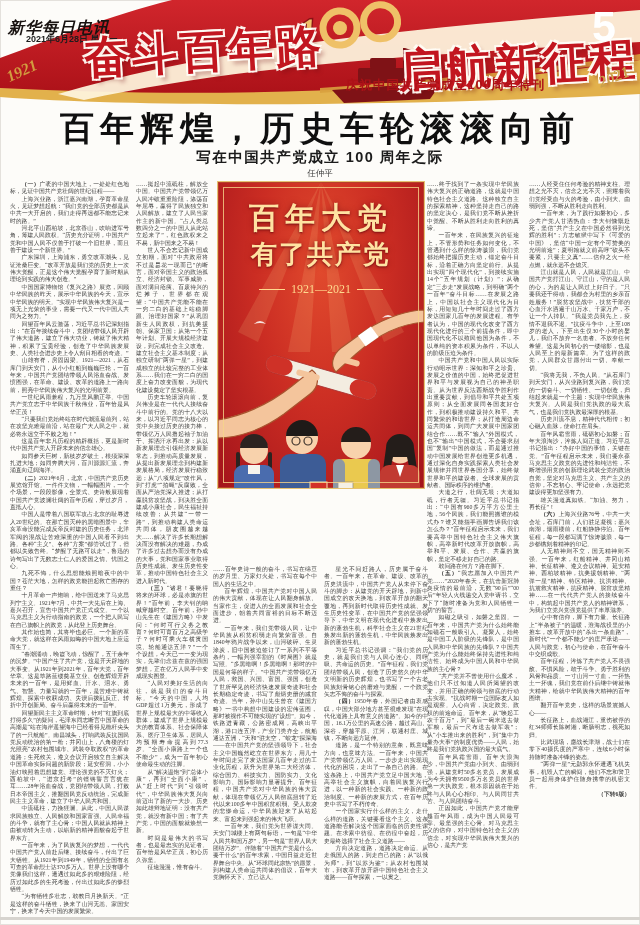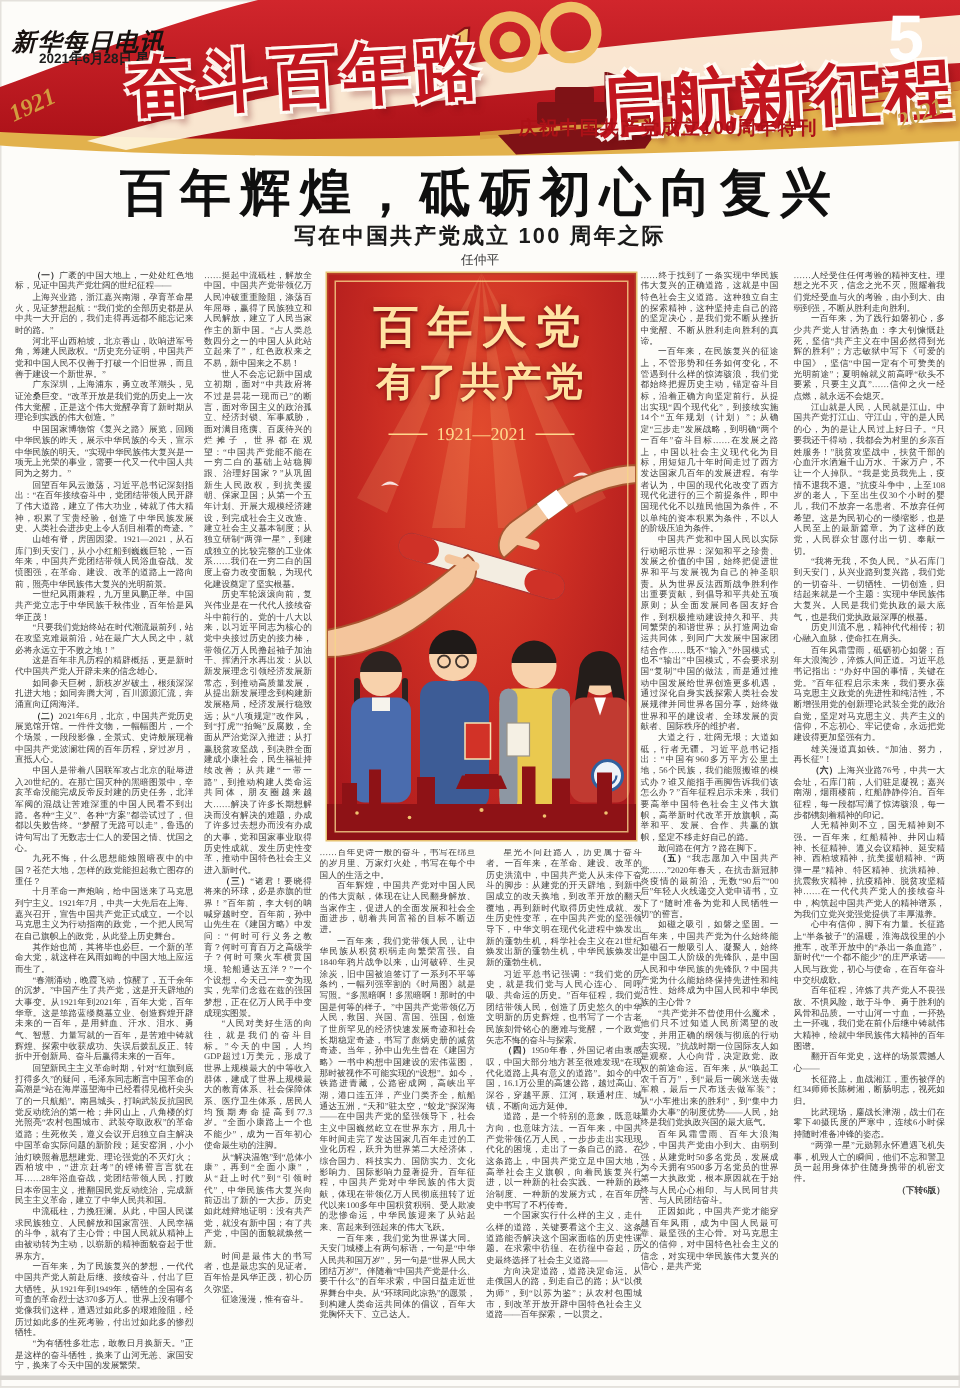--- a/index.html
+++ b/index.html
@@ -37,21 +37,21 @@
   .col .para{margin:0;text-indent:2em;}
   .col .para.cont{text-indent:0;}
   .col .para b{color:#1f1f1f;}
   #col1{left:10px;width:119px;}
   #col2{left:136px;width:72px;}
   #col3a{left:213px;top:566px;height:350px;width:104px;}
   #col3b{left:324px;top:566px;height:350px;width:104px;}
   #col4{left:427px;width:92px;}
   #col5{left:529px;width:101px;}
   
-  .poster{position:absolute;left:218px;top:182px;width:206px;height:378px;margin:0;overflow:hidden;
+  .poster{position:absolute;left:218px;top:182px;width:206px;height:306px;margin:0;overflow:hidden;
         background:radial-gradient(ellipse at 50% 28%, #e14a2d 0%, #cb2d23 45%, #a3141b 100%);
         box-shadow:inset 0 0 0 1px #b8402b, 0 0 0 1px #e6c171;}
   .poster-frame{position:absolute;inset:5px;border:1px solid rgba(246,212,138,.8);pointer-events:none;}
   .poster-title{position:absolute;left:0;width:100%;text-align:center;margin:0;
         font-family:"Liberation Serif",serif;font-weight:900;color:#ffe3a2;
         text-shadow:0 1px 2px #7d0f12,0 0 6px rgba(125,15,18,.6);}
   .pt1{top:16px;font-size:30px;letter-spacing:6px;}
   .pt2{top:55px;font-size:26px;letter-spacing:2px;}
   .poster-years{position:absolute;top:100px;left:0;width:100%;display:flex;align-items:center;
         justify-content:center;gap:6px;color:#ffd98e;font-size:12px;font-weight:400;
@@ -100,21 +100,21 @@
     <div class="logo">新华每日电讯</div>
     <div class="dateline">2021年6月28日 星期一</div>
     <div class="banner-word w1">奋斗百年路</div>
     <div class="banner-word w2">启航新征程</div>
     <div class="pageno">5</div>
     <div class="special">庆祝中国共产党成立100周年特刊</div>
     <div class="year y1921">1921</div>
     <div class="year y2021">2021</div>
   </header>
 
-  <h1 class="headline">百年辉煌，砥砺初心向复兴</h1>
+  <h1 class="headline">百年辉煌，历史车轮滚滚向前</h1>
   <h2 class="subhead">写在中国共产党成立 100 周年之际</h2>
   <div class="byline">任仲平</div>
 
   <div id="col1" class="col">
       <p class="para"><b>（一）</b>广袤的中国大地上，一处处红色地标，见证中国共产党壮阔的世纪征程——</p>
       <p class="para">上海兴业路，浙江嘉兴南湖，孕育革命星火，见证梦想起航：“我们党的全部历史都是从中共一大开启的，我们走得再远都不能忘记来时的路。”</p>
       <p class="para">河北平山西柏坡，北京香山，吹响进军号角，筹建人民政权。“历史充分证明，中国共产党和中国人民不仅善于打破一个旧世界，而且善于建设一个新世界。”</p>
       <p class="para">广东深圳，上海浦东，勇立改革潮头，见证沧桑巨变。“改革开放是我们党的历史上一次伟大觉醒，正是这个伟大觉醒孕育了新时期从理论到实践的伟大创造。”</p>
       <p class="para">中国国家博物馆《复兴之路》展览，回顾中华民族的昨天，展示中华民族的今天，宣示中华民族的明天。“实现中华民族伟大复兴是一项无上光荣的事业，需要一代又一代中国人共同为之努力。”</p>
       <p class="para">回望百年风云激荡，习近平总书记深刻指出：“在百年接续奋斗中，党团结带领人民开辟了伟大道路，建立了伟大功业，铸就了伟大精神，积累了宝贵经验，创造了中华民族发展史、人类社会进步史上令人刮目相看的奇迹。”</p>

